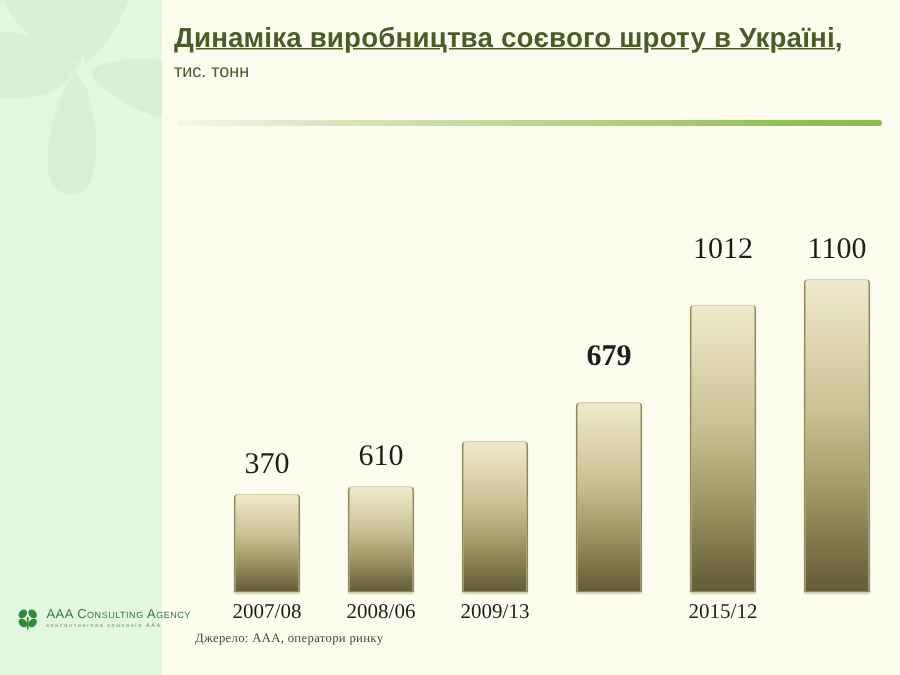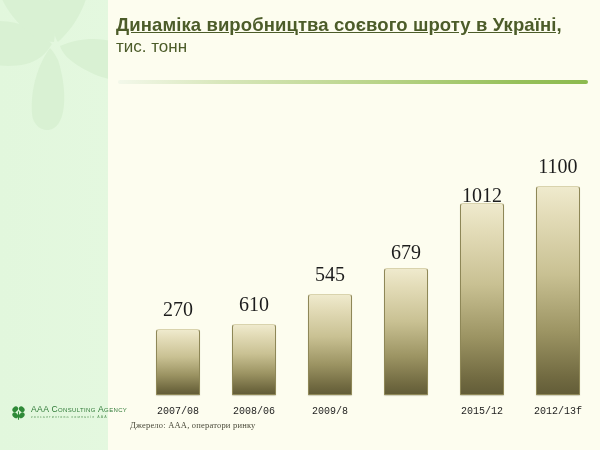--- a/index.html
+++ b/index.html
@@ -47,21 +47,21 @@
     color: #4c5c29;
     line-height: 1.22;
   }
   #title-main {
     font-size: 18.5px;
     font-weight: bold;
     letter-spacing: 0.1px;
     text-decoration: underline;
   }
   #title-sub {
-    font-size: 17px;
+    font-size: 12px;
     font-weight: normal;
   }
   #title-rule {
     position: absolute;
     left: 118px;
     top: 80px;
     width: 470px;
     height: 4px;
     background: linear-gradient(to right, #f3f8ea 0%, #d8e7bb 22%, #b9d489 55%, #96c05a 85%, #8cba4e 100%);
     border-radius: 2px;
@@ -99,22 +99,22 @@
     font-family: "Liberation Serif", serif;
     font-size: 20px;
     color: #1d1d1d;
   }
   .cat-label {
     position: absolute;
     left: 0;
     bottom: -10px;
     width: 76px;
     text-align: center;
-    font-family: Liberation Mono, monospace;
-    font-size: 10px;
+    font-family: Liberation Serif, serif;
+    font-size: 14px;
     color: #1d1d1d;
   }
   #source-note {
     position: absolute;
     left: 130px;
     top: 420px;
     font-family: "Liberation Serif", serif;
     font-size: 8.5px;
     color: #4a4a3a;
     letter-spacing: 0.2px;
@@ -167,52 +167,50 @@
 
   <div id="title-block">
     <span id="title-main">Динаміка виробництва соєвого шроту в Україні,</span><span id="title-sub"> тис. тонн</span>
   </div>
 
   <div id="title-rule"></div>
 
   <div id="plot">
 
     <div class="bar-slot" style="left:32px;">
-      <div class="bar-value" style="bottom:86px;">270</div>
+      <div class="bar-value" style="bottom:86px;">370</div>
       <div class="bar" style="height:66px;"></div>
       <div class="cat-label">2007/08</div>
     </div>
 
     <div class="bar-slot" style="left:108px;">
       <div class="bar-value" style="bottom:91px;">610</div>
       <div class="bar" style="height:71px;"></div>
       <div class="cat-label">2008/06</div>
     </div>
 
     <div class="bar-slot" style="left:184px;">
-      <div class="bar-value" style="bottom:121px;">545</div>
       <div class="bar" style="height:101px;"></div>
-      <div class="cat-label">2009/8</div>
+      <div class="cat-label">2009/13</div>
     </div>
 
     <div class="bar-slot" style="left:260px;">
-      <div class="bar-value" style="bottom:143px;">679</div>
+      <div class="bar-value" style="bottom:158px;font-weight:bold;">679</div>
       <div class="bar" style="height:127px;"></div>
     </div>
 
     <div class="bar-slot" style="left:336px;">
-      <div class="bar-value" style="bottom:200px;">1012</div>
+      <div class="bar-value" style="bottom:229px;">1012</div>
       <div class="bar" style="height:192px;"></div>
       <div class="cat-label">2015/12</div>
     </div>
 
     <div class="bar-slot" style="left:412px;">
       <div class="bar-value" style="bottom:229px;">1100</div>
       <div class="bar" style="height:209px;"></div>
-      <div class="cat-label">2012/13f</div>
     </div>
 
   </div>
 
   <div id="logo">
     <svg width="17" height="17" viewBox="0 0 24 24">
       <g fill="#2f8a38">
         <ellipse cx="7.4" cy="7.4" rx="4.6" ry="3.4" transform="rotate(-45 7.4 7.4)"></ellipse>
         <ellipse cx="16.6" cy="7.4" rx="4.6" ry="3.4" transform="rotate(45 16.6 7.4)"></ellipse>
         <ellipse cx="7.4" cy="16.0" rx="4.6" ry="3.4" transform="rotate(45 7.4 16.0)"></ellipse>

